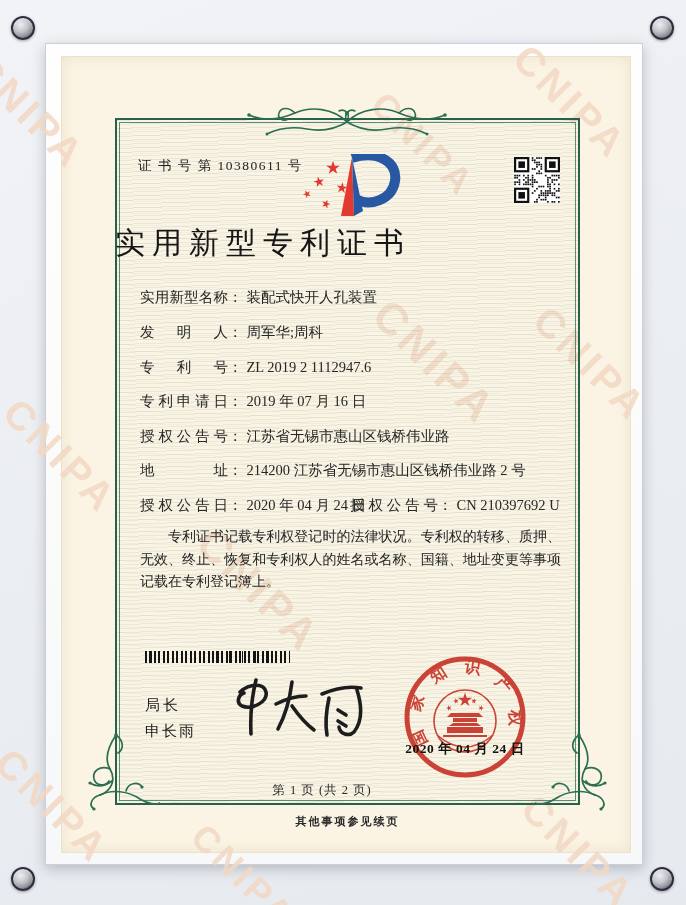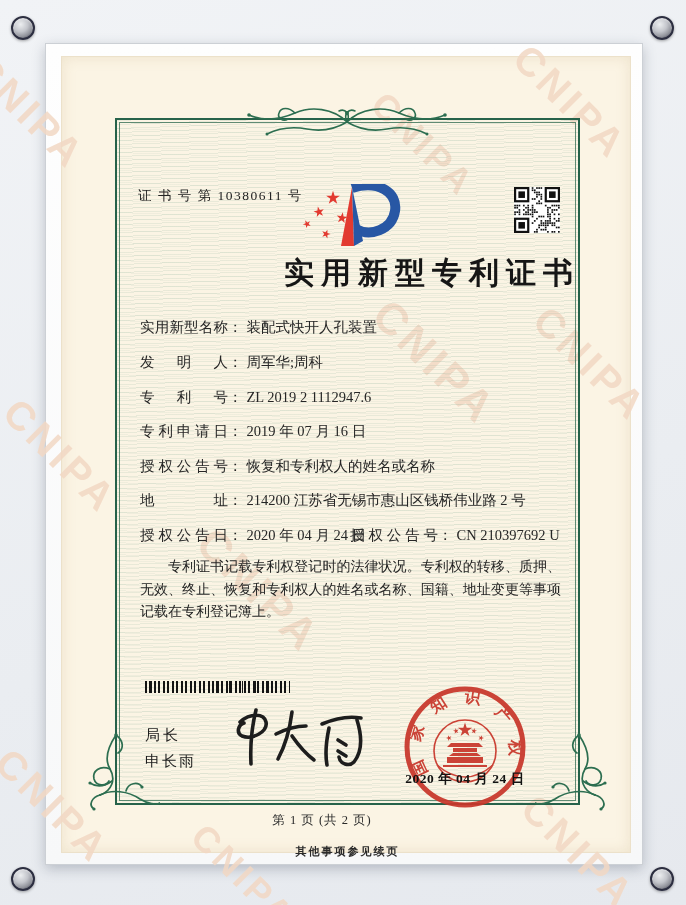--- a/index.html
+++ b/index.html
@@ -24,23 +24,23 @@
   
   .frame{position:absolute;left:115px;top:118px;width:465px;height:687px;box-sizing:border-box;
     border:2px solid #26624a;
     background:
       repeating-linear-gradient(178deg, rgba(140,178,156,.17) 0 1px, rgba(255,255,255,0) 1px 4px),
       repeating-linear-gradient(182deg, rgba(140,178,156,.10) 0 1px, rgba(255,255,255,0) 1px 6px);}
   .frame::before{content:"";position:absolute;inset:2px;border:1px solid rgba(44,104,78,.75);}
   .ornament{position:absolute;pointer-events:none;}
 
   
-  .content{position:absolute;inset:0;z-index:5;margin-top:30px;}
+  .content{position:absolute;inset:0;z-index:5;}
   .cert-no{position:absolute;left:138px;top:157px;font-size:13.5px;letter-spacing:1.5px;color:#232323;}
-  .title{position:absolute;left:115px;top:223px;width:465px;text-align:right;font-size:30px;font-weight:700;
+  .title{position:absolute;left:115px;top:223px;width:465px;text-align:left;font-size:30px;font-weight:400;
     letter-spacing:7px;color:#161616;}
   .fields{position:absolute;left:140px;top:0;width:440px;}
   .frow{position:absolute;left:0;font-size:14.5px;color:#262626;white-space:nowrap;font-family:Liberation Serif, serif;}
   .flabel{display:inline-block;width:88px;text-align:justify;text-align-last:justify;}
   .fcolon{display:inline-block;margin-right:4px;}
   .fgroup2{position:absolute;left:210px;top:0;white-space:nowrap;}
   .body-text{position:absolute;left:140px;top:526px;width:421px;font-size:14px;line-height:22.5px;color:#242424;text-align:justify;}
   .body-text p{margin:0;text-indent:2em;}
   .barcode{position:absolute;left:145px;top:651px;width:145px;height:12px;
     background-image:
@@ -302,21 +302,21 @@
       <div class="frow" style="top:323px">
         <span class="flabel">发明人</span><span class="fcolon">：</span><span>周军华;周科</span>
       </div>
       <div class="frow" style="top:358px">
         <span class="flabel">专利号</span><span class="fcolon">：</span><span>ZL 2019 2 1112947.6</span>
       </div>
       <div class="frow" style="top:392px">
         <span class="flabel">专利申请日</span><span class="fcolon">：</span><span>2019 年 07 月 16 日</span>
       </div>
       <div class="frow" style="top:427px">
-        <span class="flabel">授权公告号</span><span class="fcolon">：</span><span>恢复和专利权人的姓名或名称</span>
+        <span class="flabel">授权公告号</span><span class="fcolon">：</span><span>江苏省无锡市惠山区钱桥伟业路</span>
       </div>
       <div class="frow" style="top:461px">
         <span class="flabel">地址</span><span class="fcolon">：</span><span>214200 江苏省无锡市惠山区钱桥伟业路 2 号</span>
       </div>
       <div class="frow" style="top:496px">
         <span class="flabel">授权公告日</span><span class="fcolon">：</span><span>2020 年 04 月 24 日</span>
         <span class="fgroup2">
           <span class="flabel">授权公告号</span><span class="fcolon">：</span><span>CN 210397692 U</span>
         </span>
       </div>

